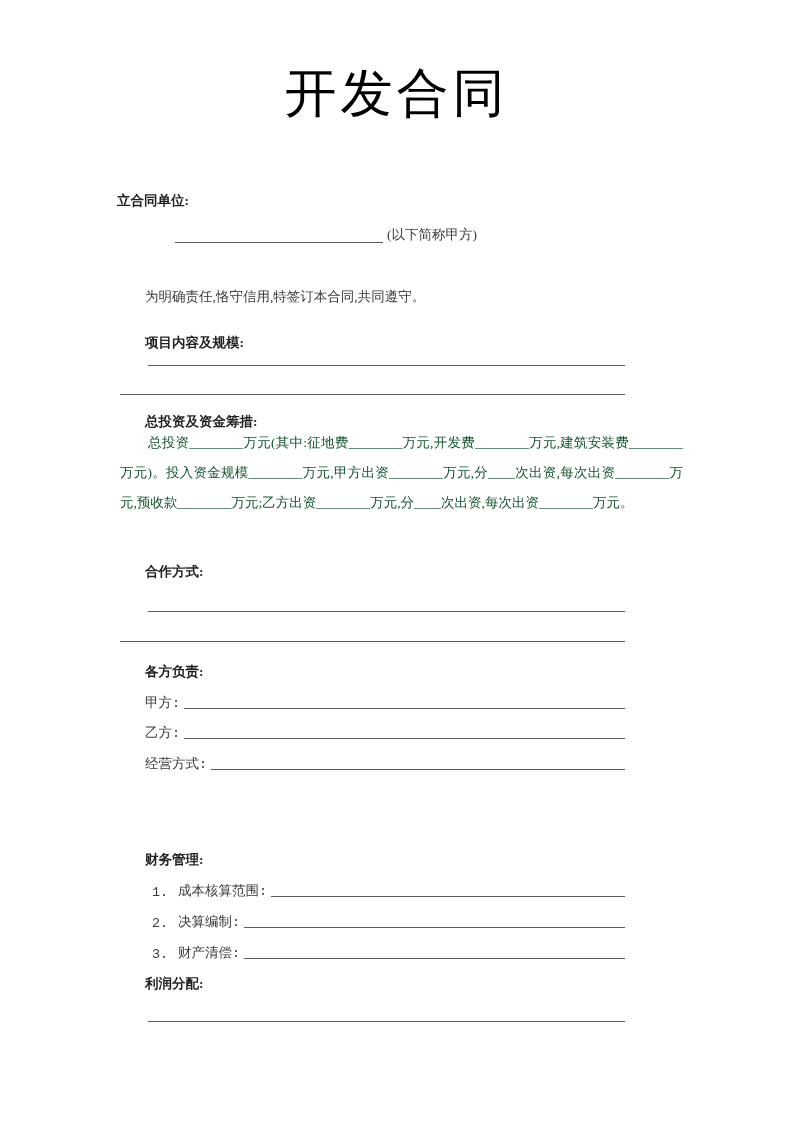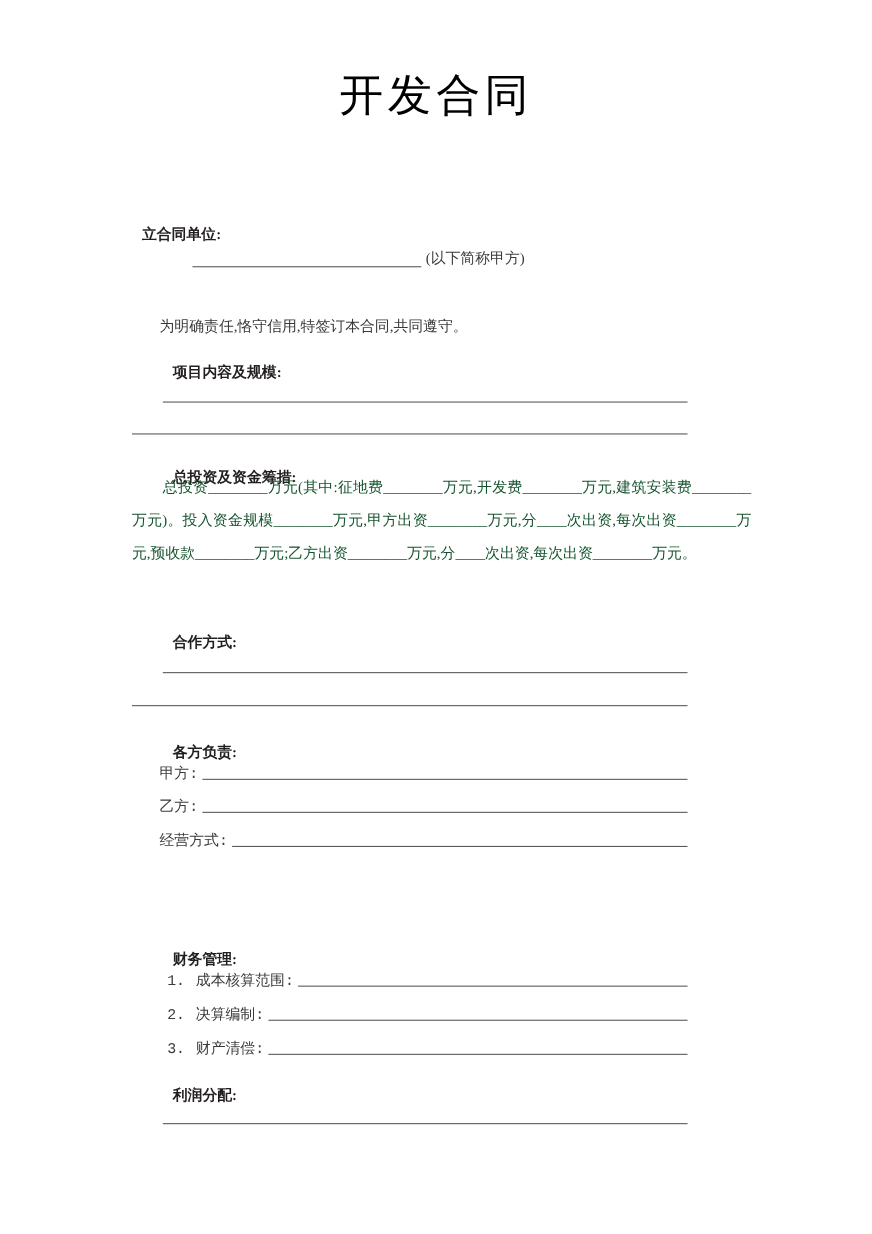--- a/index.html
+++ b/index.html
@@ -22,34 +22,34 @@
     box-sizing: border-box;
   }
 
   
   .doc-title {
     position: absolute;
     top: 64px;
     left: 0;
     width: 793px;
     text-align: center;
-    font-size: 40px;
+    font-size: 52px;
     font-weight: 400;
     letter-spacing: 4px;
     line-height: 1.15;
     color: #000000;
   }
 
   
   .heading {
     font-size: 13.5px;
     font-weight: bold;
     line-height: 1;
     color: #231f20;
-    margin: 12px;
+    margin: 0;
     padding: 0;
   }
   .para {
     font-size: 13.5px;
     font-weight: normal;
     line-height: 1;
     color: #3a3a3a;
     margin: 0;
     padding: 0;
     white-space: nowrap;
@@ -120,21 +120,21 @@
 
   <div class="heading" style="position:absolute; top:194px; left:117px;">立合同单位:</div>
 
   <div class="sig-row" style="top:226px; left:175px;">
     <span class="sig-line"></span><span>(以下简称甲方)</span>
   </div>
 
 
   <div class="para" style="position:absolute; top:290px; left:145px;">为明确责任,恪守信用,特签订本合同,共同遵守。</div>
 
-  <div class="heading" style="position:absolute; top:320px; left:145px;">项目内容及规模:</div>
+  <div class="heading" style="position:absolute; top:336px; left:145px;">项目内容及规模:</div>
 
   <div class="rule" style="top:365px; left:148px; width:477px;"></div>
   <div class="rule" style="top:394px; left:120px; width:505px;"></div>
 
   <div class="heading" style="position:absolute; top:415px; left:145px;">总投资及资金筹措:</div>
 
   <div class="para-just" style="position:absolute; top:428px; left:120px; width:563px; text-indent:28px;">总投资________万元(其中:征地费________万元,开发费________万元,建筑安装费________万元)。投入资金规模________万元,甲方出资________万元,分____次出资,每次出资________万元,预收款________万元;乙方出资________万元,分____次出资,每次出资________万元。</div>
 
   <div class="heading" style="position:absolute; top:565px; left:145px;">合作方式:</div>
 

